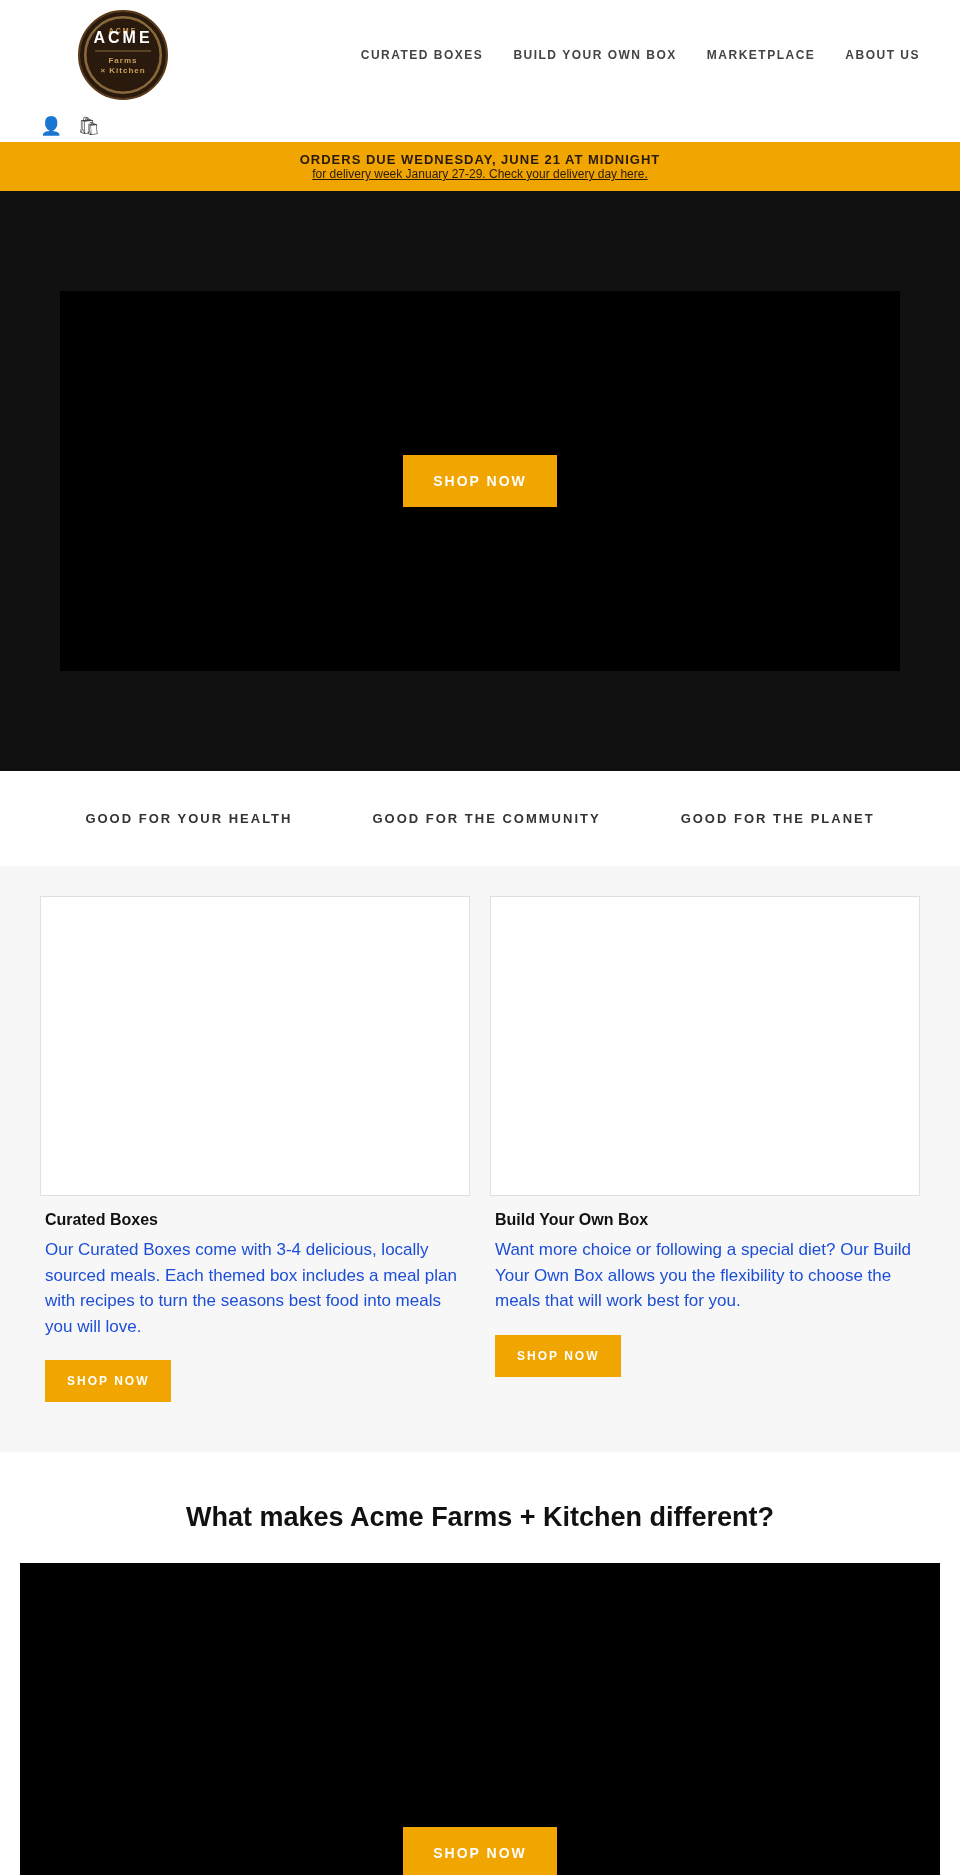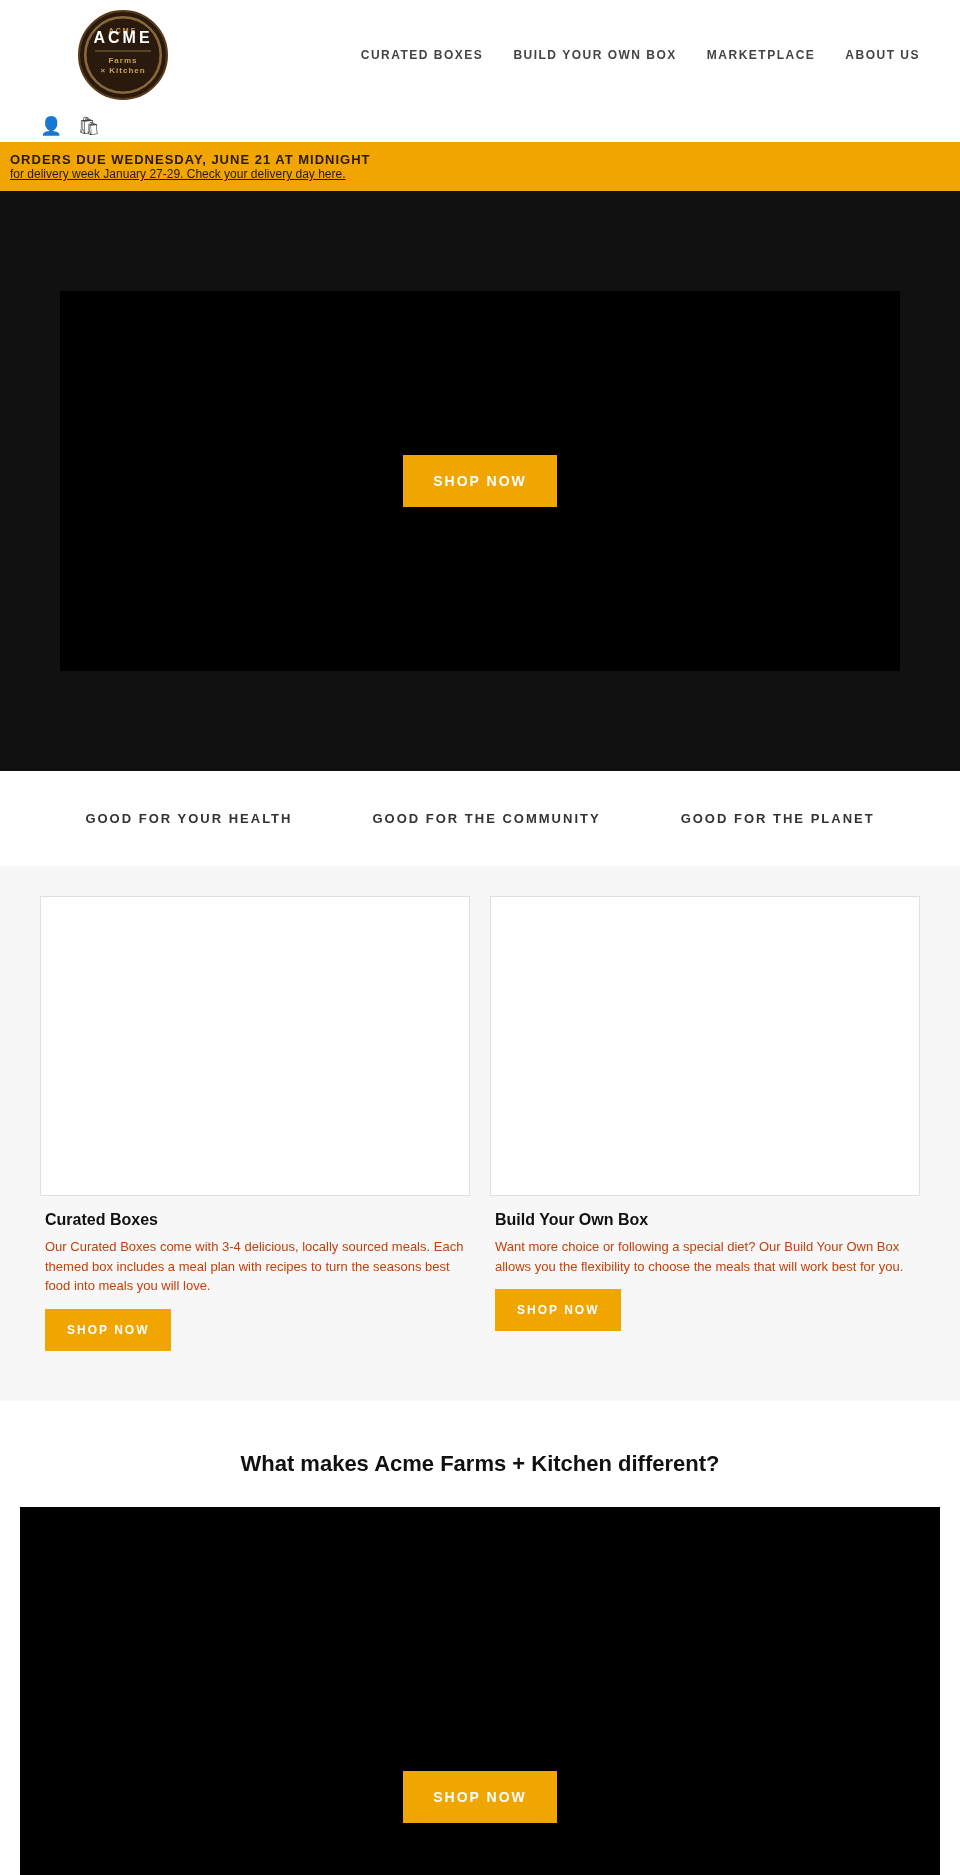--- a/index.html
+++ b/index.html
@@ -55,20 +55,21 @@
     }
     .header-icon {
       font-size: 18px;
       color: #444;
       cursor: pointer;
     }
 
     
     .banner {
       background: #f0a500;
+      text-align: center;
       padding: 10px;
     }
     .banner-title {
       font-size: 13px;
       font-weight: 800;
       color: #2a1a0e;
       letter-spacing: 1px;
     }
     .banner-sub {
       font-size: 12px;
@@ -146,45 +147,45 @@
     .card-body {
       padding: 15px 5px 10px;
     }
     .card-title {
       font-size: 16px;
       font-weight: 800;
       color: #111;
       margin-bottom: 8px;
     }
     .card-desc {
-      font-size: 13px;
-      color: #c2410c;
+      font-size: 17px;
+      color: #1d4ed8;
       line-height: 1.5;
-      margin-bottom: 13px;
+      margin-bottom: 21px;
     }
     .card-btn {
       background: #f0a500;
       color: #fff;
       border: none;
       padding: 14px 22px;
       font-size: 12px;
       font-weight: 800;
       letter-spacing: 2px;
       cursor: pointer;
       text-transform: uppercase;
     }
 
     
     .different-section {
       background: #fff;
       padding: 50px 20px 0;
       text-align: center;
     }
     .different-title {
-      font-size: 22px;
+      font-size: 27px;
       font-weight: 700;
       color: #111;
       margin-bottom: 0;
     }
 
     
     .second-video {
       background: #111;
       width: 100%;
       min-height: 580px;

